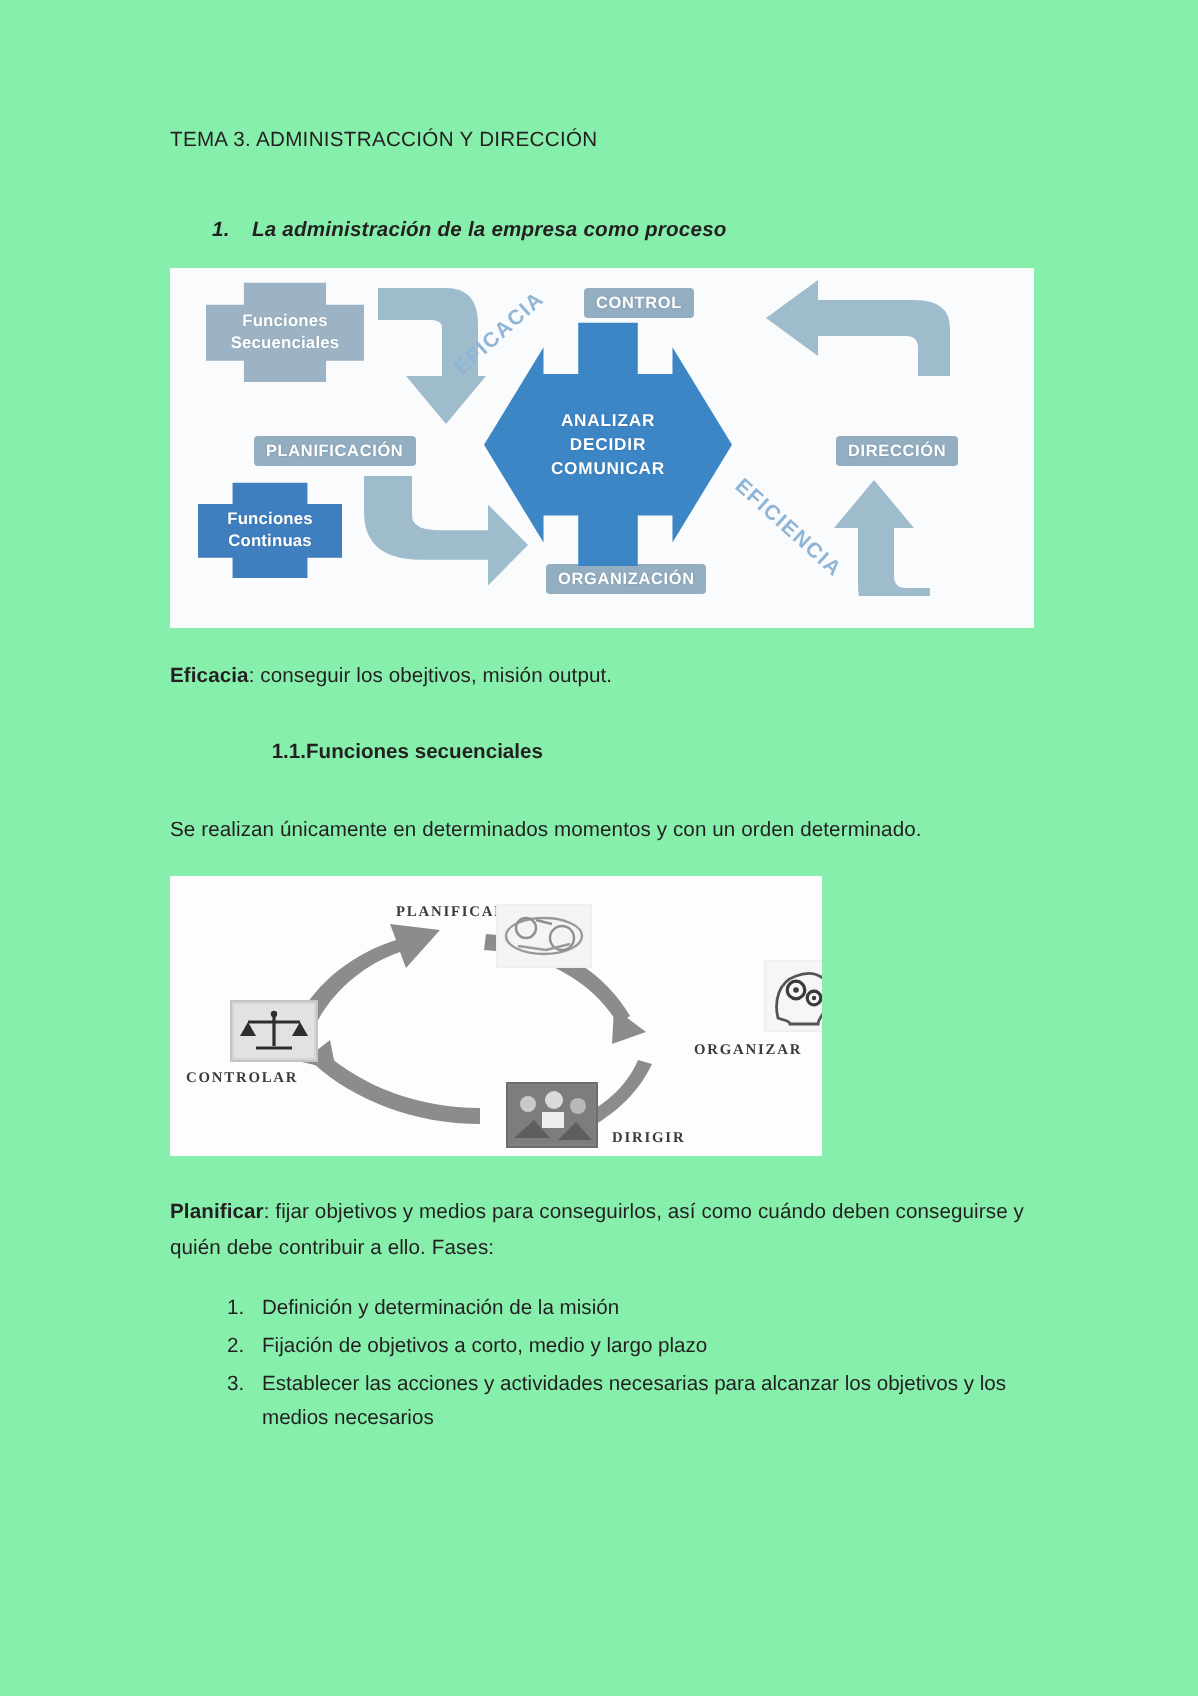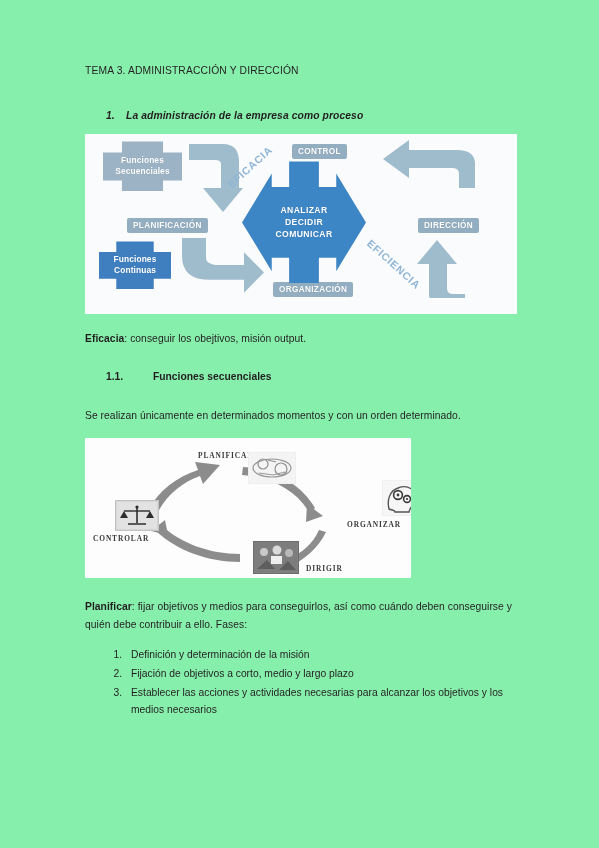--- a/index.html
+++ b/index.html
@@ -50,20 +50,21 @@
     gap: 11px;
   }
   .heading-1 .num { width: 9px; }
 
   .heading-2 {
     margin: 0 0 15px 0;
     padding-left: 21px;
     font-size: 10.3px;
     font-weight: bold;
     display: flex;
+    text-align: right;
   }
   .heading-2 .num { width: 47px; }
 
   p.body-text {
     margin: 0 0 13px 0;
     font-size: 10.3px;
     line-height: 1.72;
     letter-spacing: 0.05px;
   }
   p.body-text b { font-weight: bold; }

